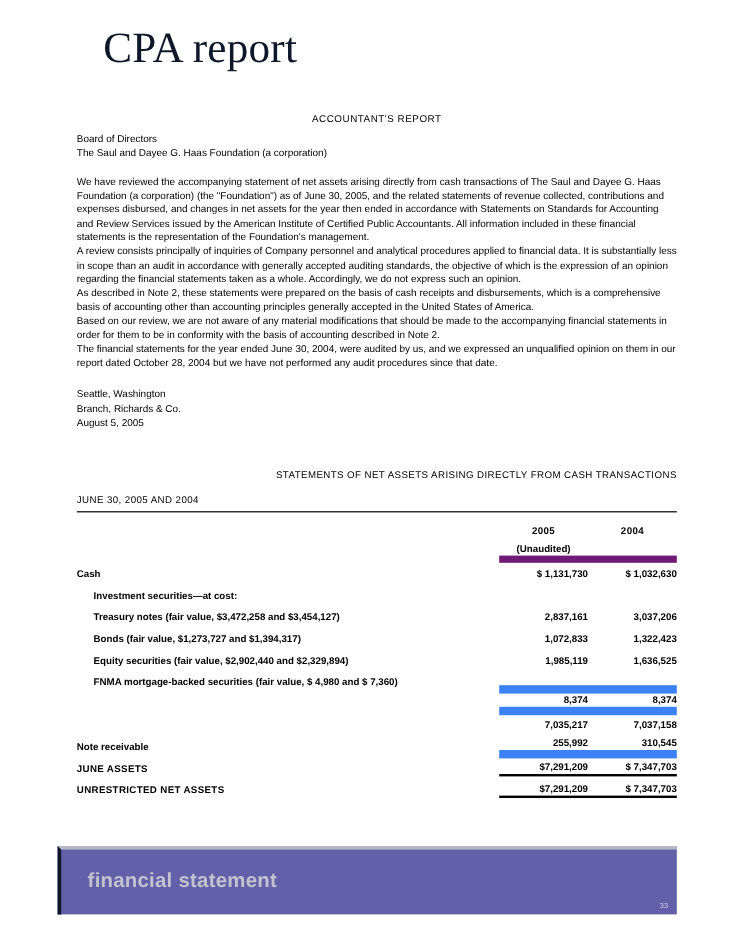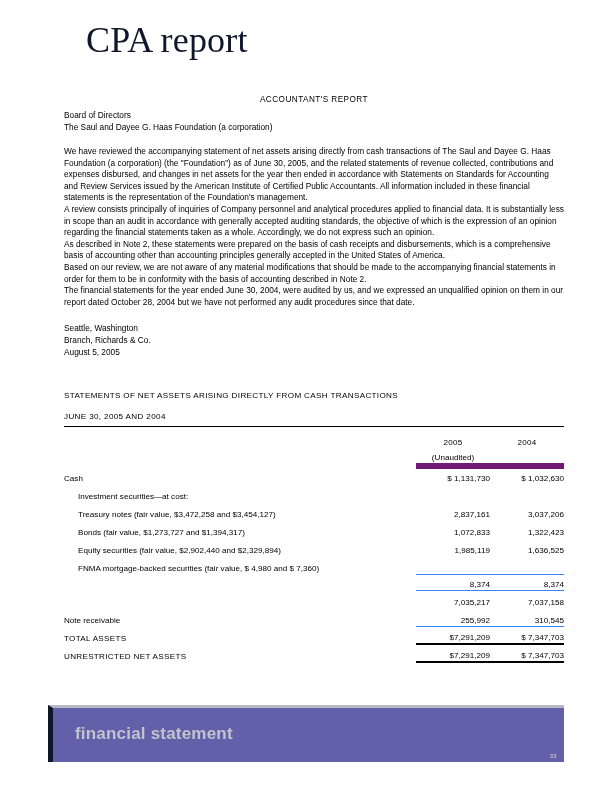--- a/index.html
+++ b/index.html
@@ -76,38 +76,40 @@
   .statement {
     position: absolute;
     left: 64px;
     top: 390px;
     width: 500px;
   }
   .stmt-title {
     font-size: 8.1px;
     line-height: 12px;
     letter-spacing: 0.35px;
+    text-align: right;
   }
   .stmt-date {
     font-size: 8.1px;
     line-height: 12px;
     letter-spacing: 0.35px;
     margin-top: 9px;
   }
   .rule-thick {
     margin-top: 3px;
     height: 0;
     border-top: 1.6px solid #000;
   }
 
   table.fin {
     width: 100%;
     border-collapse: collapse;
     font-size: 8.1px;
     table-layout: fixed;
+    font-weight: bold;
   }
   table.fin col.c-label { width: 352px; }
   table.fin col.c-num   { width: 74px; }
 
   table.fin td {
     padding: 0;
     vertical-align: bottom;
     font-size: 8.1px;
     line-height: 11px;
     white-space: nowrap;
@@ -133,35 +135,35 @@
 
   .ul-head { border-bottom: 6px solid #701a75; }
 
   .assets-label {
     text-decoration: underline;
     letter-spacing: 0.3px;
   }
   .indent-1 { padding-left: 14px !important; }
   .indent-2 { padding-left: 14px !important; }
 
-  .tline { border-top: 1px solid #3b82f6; }
+  .tline { border-top: 7px solid #3b82f6; }
   .bline-thick { border-bottom: 2.2px solid #000; }
 
   .caps { letter-spacing: 0.3px; }
 
   
   .footer-banner {
     position: absolute;
     left: 48px;
     top: 705px;
     width: 516px;
     height: 57px;
     background: #6160a8;
     border-top: 3px solid #b8b8c4;
-    border-left: 5px solid #0f172a;
+    border-left: 3px solid #0f172a;
     box-sizing: border-box;
   }
   .footer-text {
     position: absolute;
     left: 22px;
     top: 16px;
     font-size: 17px;
     font-weight: bold;
     color: #c2c3cf;
     letter-spacing: 0.2px;
@@ -274,21 +276,21 @@
           <td class="num tline">7,037,158</td>
         </tr>
 
         <tr class="row-n">
           <td>Note receivable</td>
           <td class="num">255,992</td>
           <td class="num">310,545</td>
         </tr>
 
         <tr class="row-n">
-          <td class="caps">TOTAL ASSETS</td>
+          <td class="caps">JUNE ASSETS</td>
           <td class="num tline bline-thick">$7,291,209</td>
           <td class="num tline bline-thick">$ 7,347,703</td>
         </tr>
 
         <tr class="row-n">
           <td class="caps">UNRESTRICTED NET ASSETS</td>
           <td class="num bline-thick">$7,291,209</td>
           <td class="num bline-thick">$ 7,347,703</td>
         </tr>
       </tbody>

